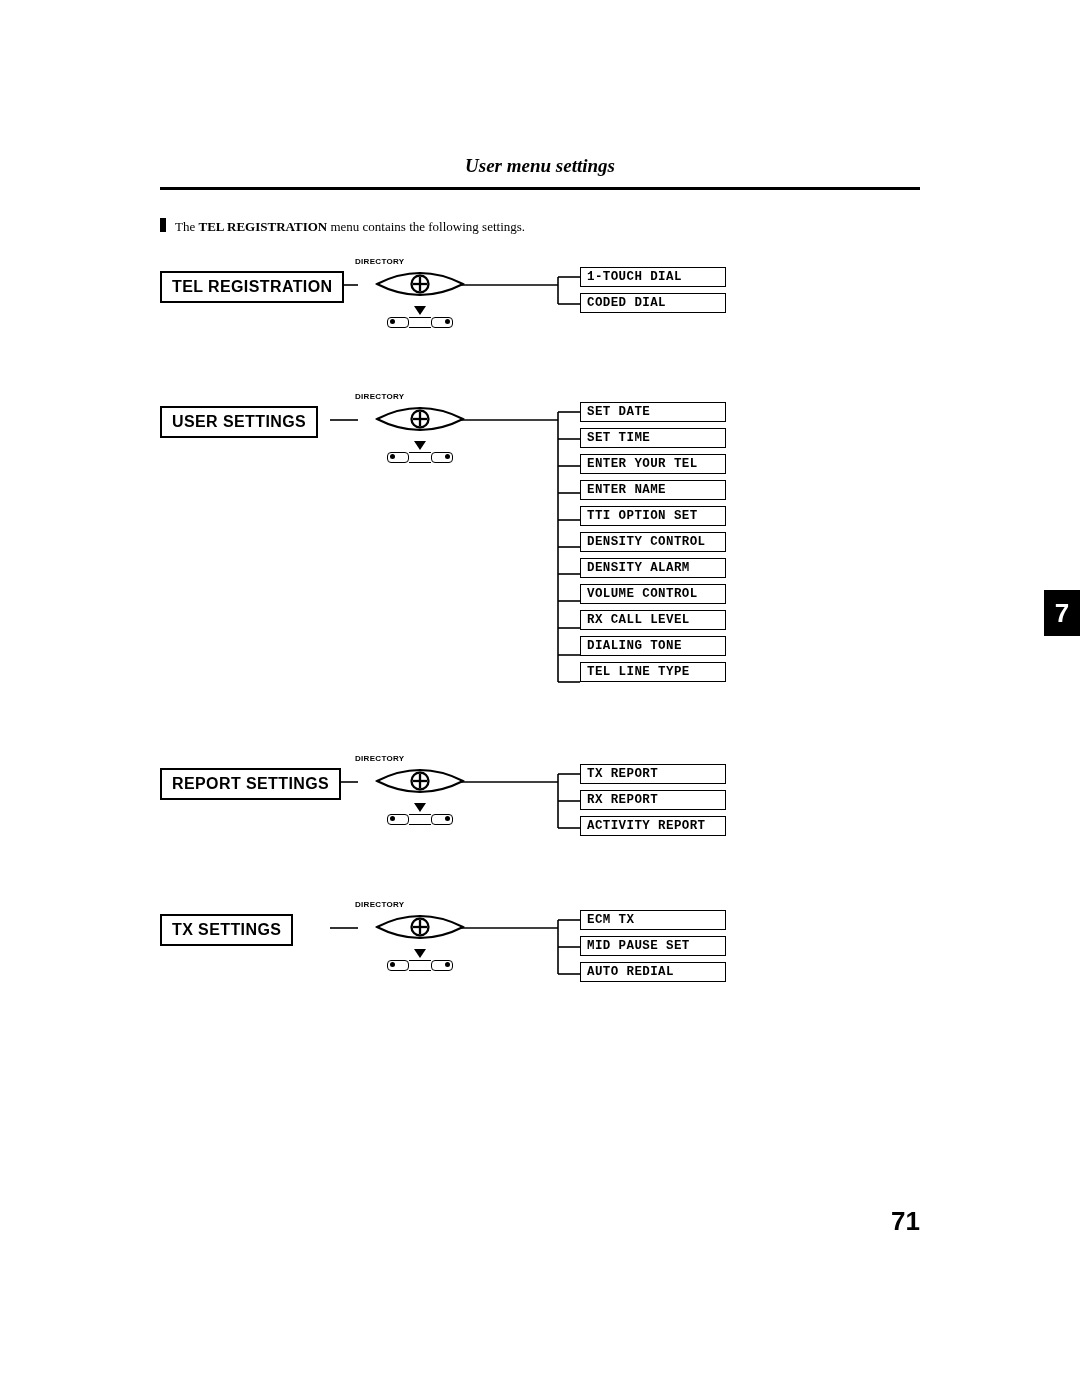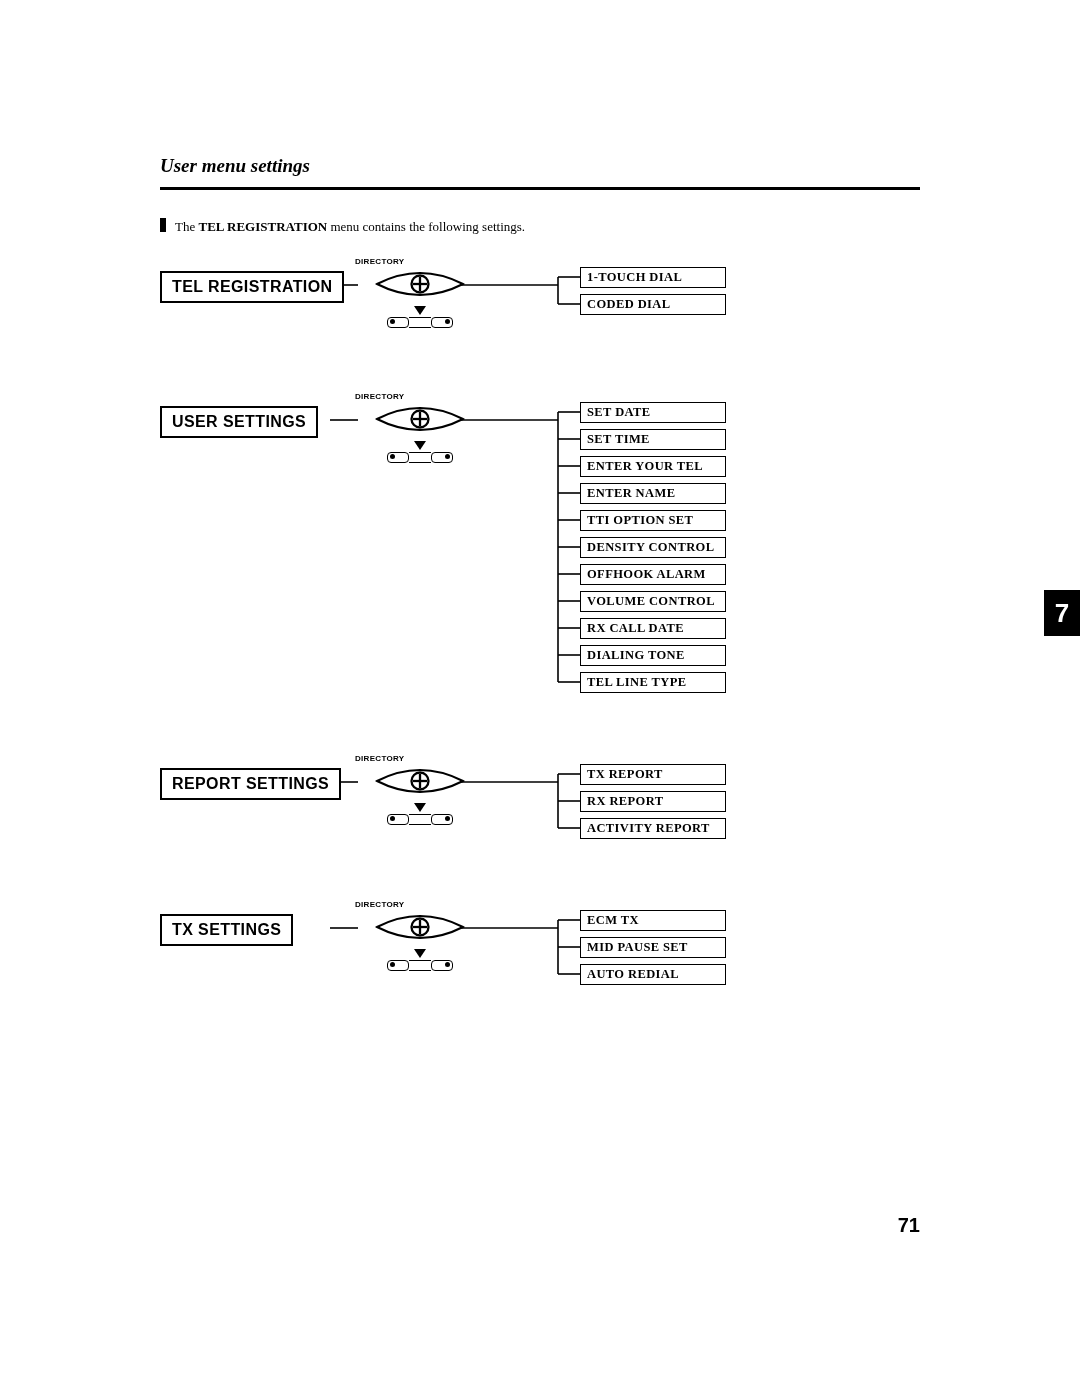--- a/index.html
+++ b/index.html
@@ -10,21 +10,21 @@
     font-family: "Times New Roman", Times, serif;
     color: #000;
   }
   .content {
     position: absolute;
     left: 160px;
     top: 155px;
     width: 760px;
   }
   .header-title {
-    text-align: left;
+    text-align: center;
     font-style: italic;
     font-weight: bold;
     font-size: 19px;
     margin: 0 0 10px 0;
   }
   .hr-thick {
     border: none;
     border-top: 3px solid #000;
     margin: 0 0 28px 0;
   }
@@ -61,21 +61,21 @@
   }
 
   
   .opts {
     position: absolute;
     left: 420px;
     top: 0;
   }
   .opt-box {
     border: 1.5px solid #000;
-    font-family: Liberation Serif, serif;
+    font-family: Liberation Mono, monospace;
     font-weight: 700;
     font-size: 12.5px;
     letter-spacing: 0.4px;
     padding: 2px 6px;
     width: 132px;
     margin-bottom: 6px;
     background: #fff;
     white-space: nowrap;
   }
 
@@ -150,21 +150,21 @@
     align-items: center;
     justify-content: center;
   }
 
   .page-num {
     position: absolute;
     right: 160px;
     bottom: 160px;
     font-family: Arial, Helvetica, sans-serif;
     font-weight: 900;
-    font-size: 20px;
+    font-size: 26px;
   }
 </style>
 </head>
 <body>
 
 <div class="page">
 
   <div class="side-tab">7</div>
 
   <div class="content">
@@ -253,23 +253,23 @@
               </span>
       </div>
     </div>
     <div class="opts" style="top:10px">
       <div class="opt-box">SET DATE</div>
             <div class="opt-box">SET TIME</div>
             <div class="opt-box">ENTER YOUR TEL</div>
             <div class="opt-box">ENTER NAME</div>
             <div class="opt-box">TTI OPTION SET</div>
             <div class="opt-box">DENSITY CONTROL</div>
-            <div class="opt-box">OFFHOOK ALARM</div>
+            <div class="opt-box">DENSITY ALARM</div>
             <div class="opt-box">VOLUME CONTROL</div>
-            <div class="opt-box">RX CALL DATE</div>
+            <div class="opt-box">RX CALL LEVEL</div>
             <div class="opt-box">DIALING TONE</div>
             <div class="opt-box">TEL LINE TYPE</div>
     </div>
   </div>
   <div class="diagram" style="height:96px">
 
   <svg class="wires" width="600" height="96">
     <line x1="170" y1="28" x2="198" y2="28" stroke="#000" stroke-width="1.6"></line>
     <line x1="288" y1="28" x2="398" y2="28" stroke="#000" stroke-width="1.6"></line>
     <line x1="398" y1="20" x2="398" y2="74" stroke="#000" stroke-width="1.6"></line>

